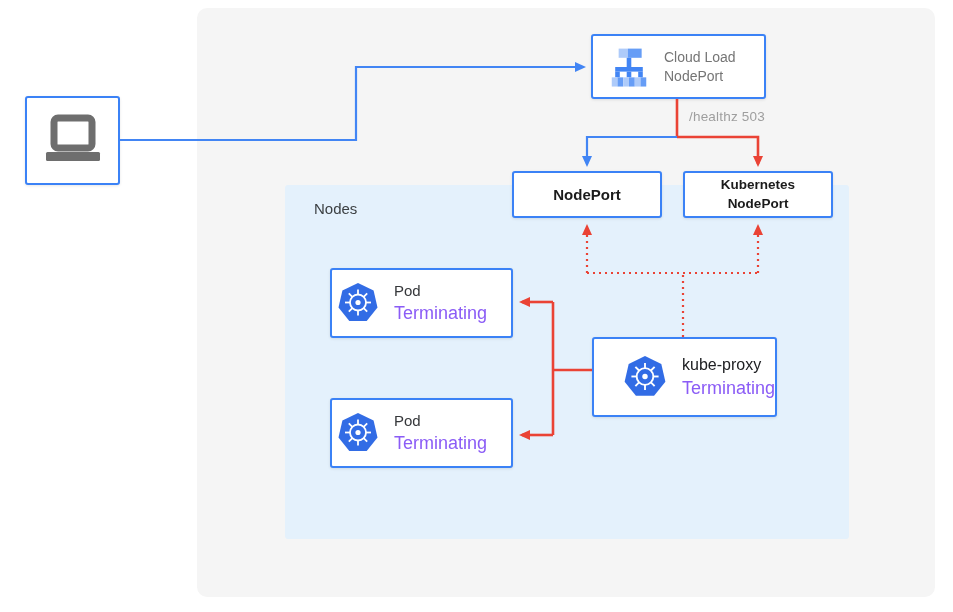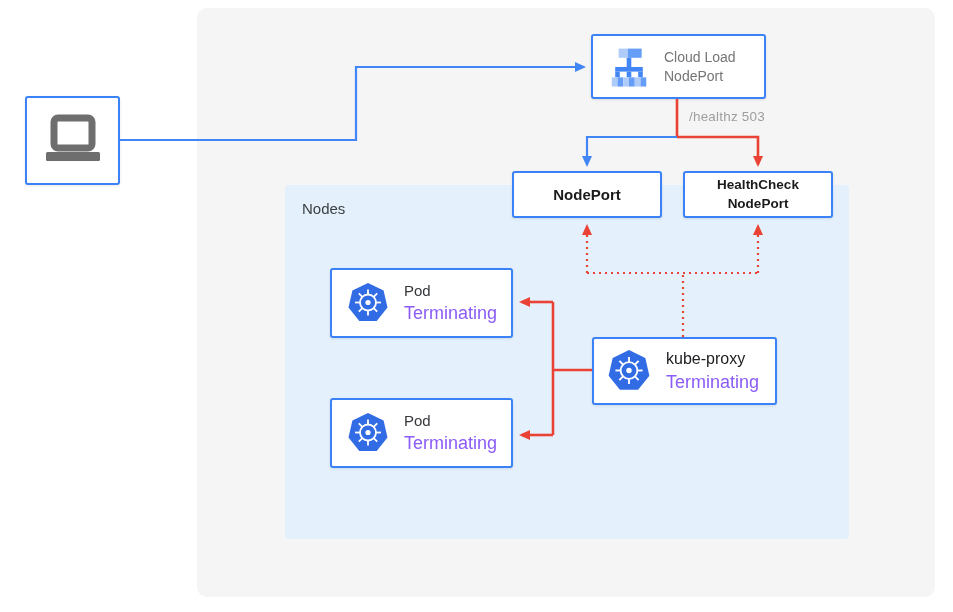--- a/index.html
+++ b/index.html
@@ -10,40 +10,40 @@
   }
   .panel {
     position:absolute; left:197px; top:8px; width:738px; height:589px;
     background:#F5F5F5; border-radius:10px;
   }
   .nodes-panel {
     position:absolute; left:285px; top:185px; width:564px; height:354px;
     background:#E4F1FC; border-radius:3px;
   }
   .nodes-label {
-    position:absolute; left:302px; top:200px; font-size:15px; color:#3C4043;
+    position:absolute; left:314px; top:200px; font-size:15px; color:#3C4043;
   }
   .white-box {
     position:absolute; background:#ffffff; border:2px solid #3b82f6;
     border-radius:3px; box-shadow:0 1px 3px rgba(0,0,0,0.10);
   }
   .client-box { left:25px; top:96px; width:95px; height:89px;
     display:flex; align-items:center; justify-content:center; }
   .clb-box { left:591px; top:34px; width:175px; height:65px;
     display:flex; align-items:center; padding-left:13px; }
   .clb-text { margin-left:12px; font-size:14px; line-height:1.32; color:#757575; }
   .port-box { display:flex; flex-direction:column; align-items:center; justify-content:center;
     text-align:center; font-weight:bold; color:#1b1b1b; }
   .nodeport-box { left:512px; top:171px; width:150px; height:47px; font-size:15px; }
   .hc-box { left:683px; top:171px; width:150px; height:47px; font-size:13.5px; line-height:1.4; }
-  .pod-box { width:183px; height:70px; display:flex; align-items:center; padding-left:14px; }
+  .pod-box { width:183px; height:70px; display:flex; align-items:center; padding-left:4px; }
   .pod-box-1 { left:330px; top:268px; }
   .pod-box-2 { left:330px; top:398px; }
-  .kp-box { left:592px; top:337px; width:185px; height:68px;
-    display:flex; align-items:center; padding-left:12px; }
+  .kp-box { left:592px; top:337px; width:185px; height:80px;
+    display:flex; align-items:center; padding-left:28px; }
   .entity-text { margin-left:14px; }
   .entity-title { font-size:15px; color:#35373a; line-height:1.35; }
   .entity-sub { font-size:18px; color:#8b5cf6; line-height:1.35; }
   .kp-title { font-size:16px; color:#202124; line-height:1.35; }
   .healthz-label {
     position:absolute; left:689px; top:109px; font-size:13.5px; font-weight:normal; color:#9E9E9E;
     letter-spacing:0.2px;
   }
   .connectors { position:absolute; left:0; top:0; width:953px; height:612px;
     pointer-events:none; z-index:5; }
@@ -93,21 +93,21 @@
     </div>
   </div>
 
   <div class="healthz-label">/healthz 503</div>
 
   <div class="white-box port-box nodeport-box box-z">
     <span>NodePort</span>
   </div>
 
   <div class="white-box port-box hc-box box-z">
-    <span>HealthCheck</span>
+    <span>Kubernetes</span>
     <span>NodePort</span>
   </div>
 
   <div class="white-box pod-box pod-box-1 box-z">
     <span class="icon-wrap">
       <svg width="44" height="44" viewBox="0 0 44 44">
         <polygon points="22,2 37.6,9.5 41.5,26.5 30.7,40 13.3,40 2.5,26.5 6.4,9.5" fill="#326CE5"></polygon>
         <g stroke="#ffffff" stroke-width="1.8" fill="none">
           <circle cx="22" cy="21.5" r="8"></circle>
           <line x1="22" y1="8.5" x2="22" y2="13.5"></line>

